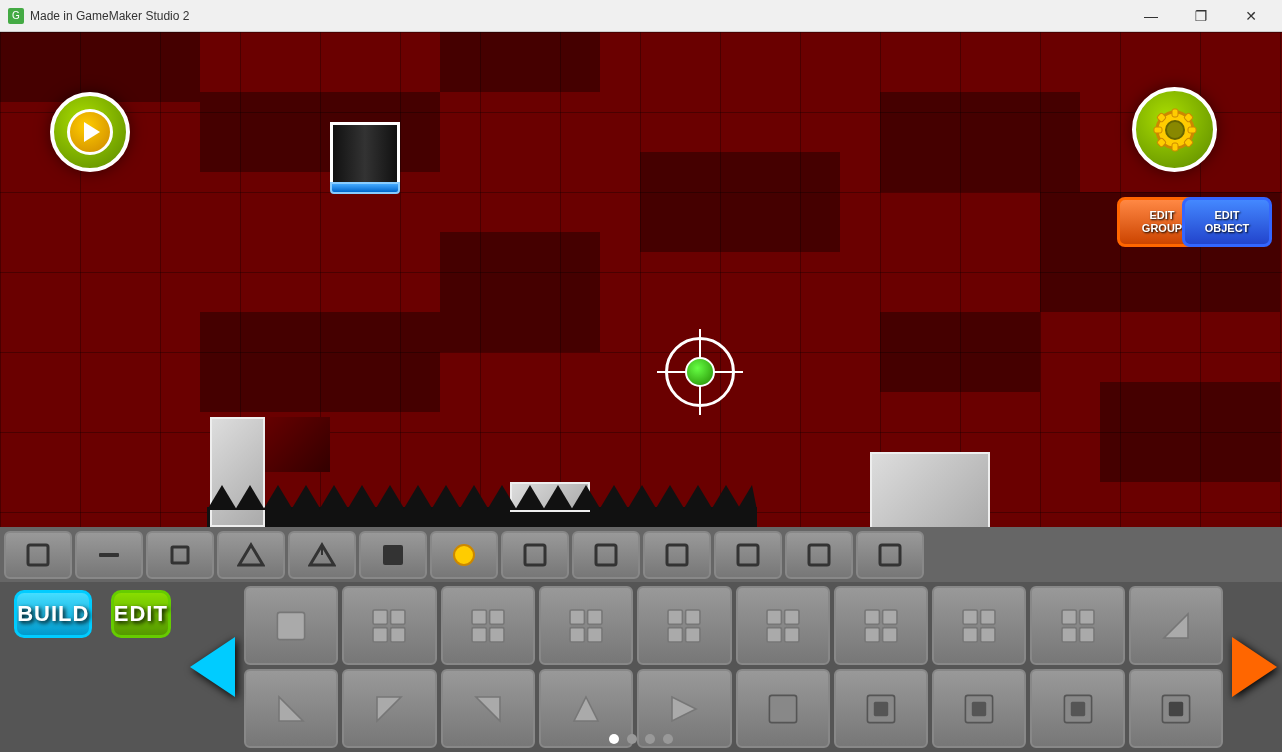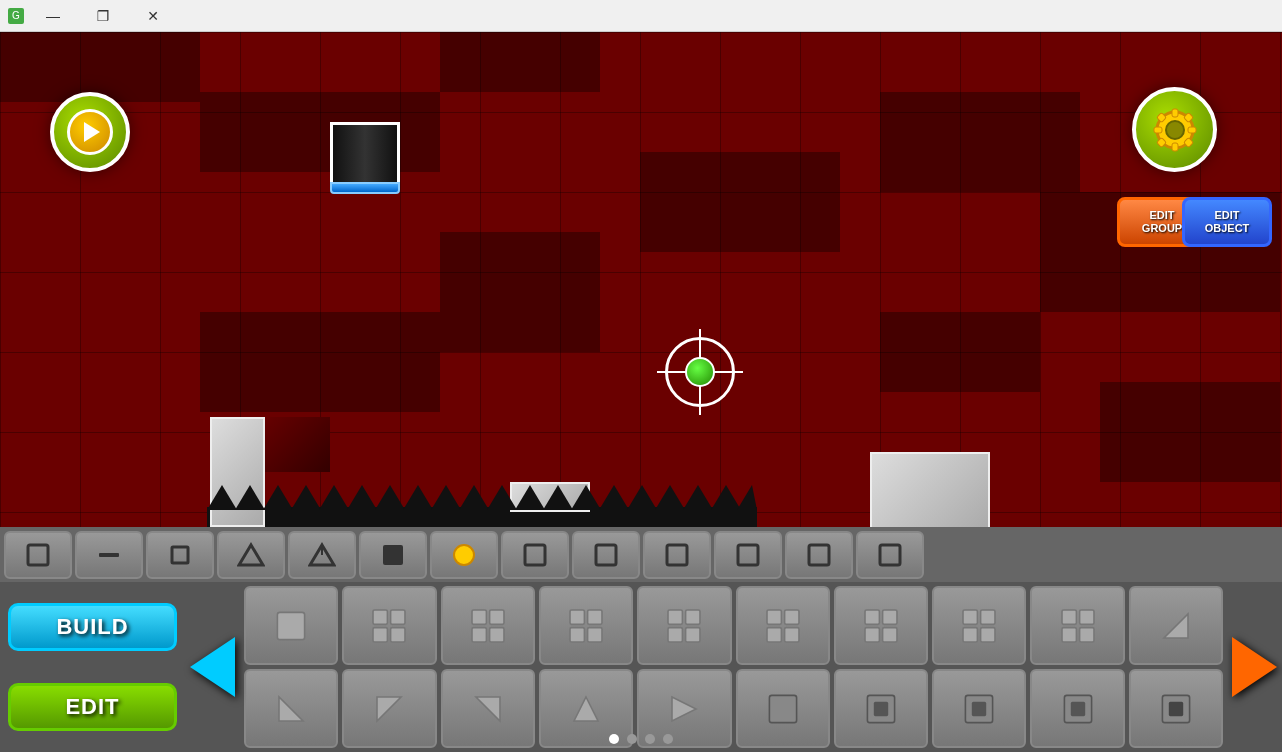--- a/index.html
+++ b/index.html
@@ -266,21 +266,21 @@
     .icon-btn svg { width: 28px; height: 28px; }
 
     
     #left-btns {
       position: absolute;
       left: 0;
       top: 55px;
       width: 185px;
       height: 170px;
       display: flex;
-      flex-direction: column;
+      flex-direction: row;
       justify-content: space-around;
       padding: 8px;
       gap: 6px;
     }
 
     .action-btn {
       height: 48px;
       border-radius: 10px;
       display: flex; align-items: center; justify-content: center;
       font-size: 22px;
@@ -412,20 +412,21 @@
       background: linear-gradient(to bottom, #44aaff, #0066cc);
       border: 2px solid #88ccff;
       border-radius: 0 0 4px 4px;
     }
   </style>
 </head>
 <body>
 
 <div id="titlebar">
   <div class="title-icon">G</div>
+  <span class="title-text">Made in GameMaker Studio 2</span>
   <div class="window-controls">
     <div class="win-btn">—</div>
     <div class="win-btn">❐</div>
     <div class="win-btn close">✕</div>
   </div>
 </div>
 
 <div id="game-area">
   <div id="game-bg"></div>
 

